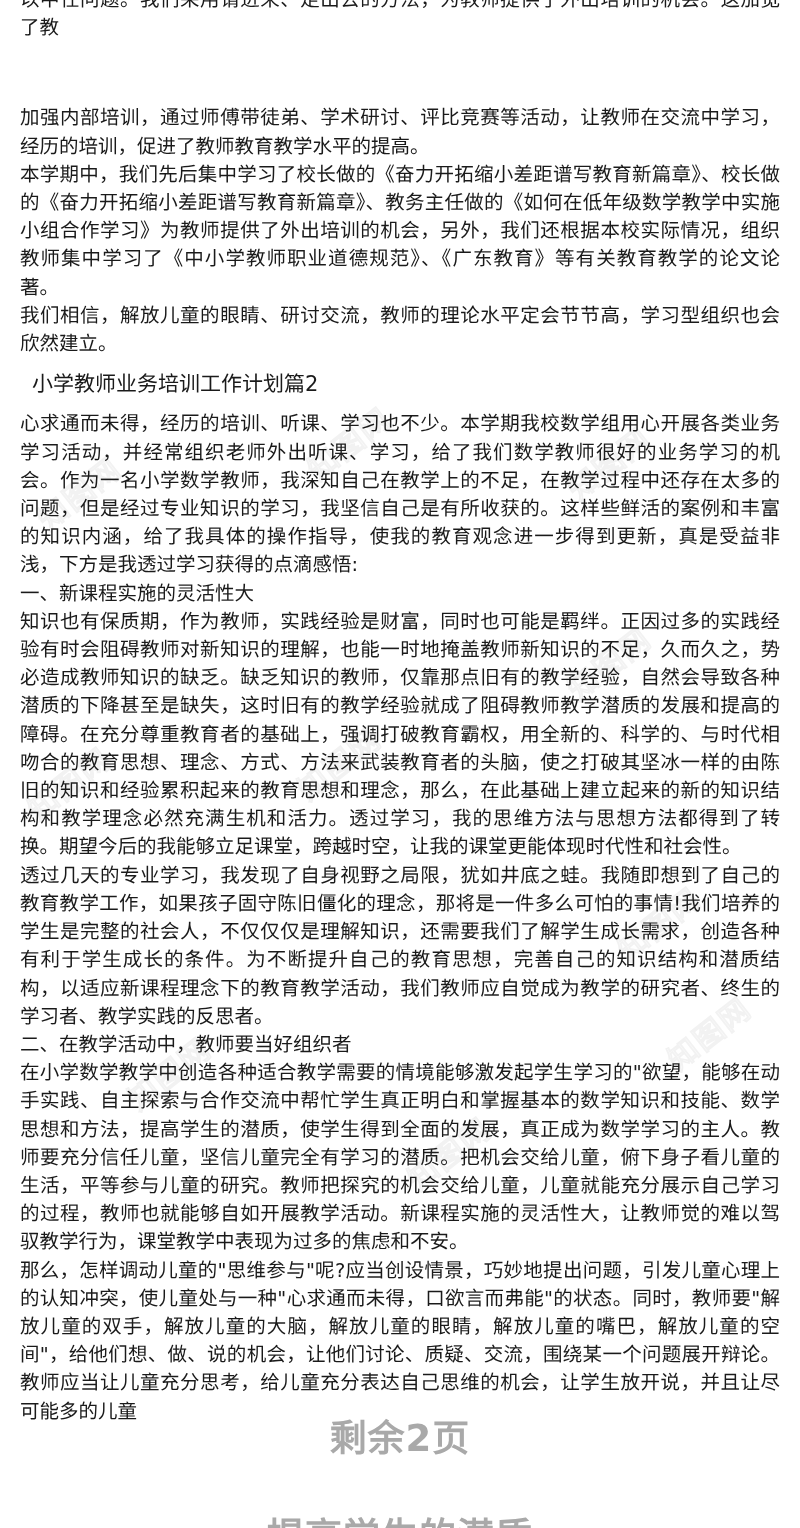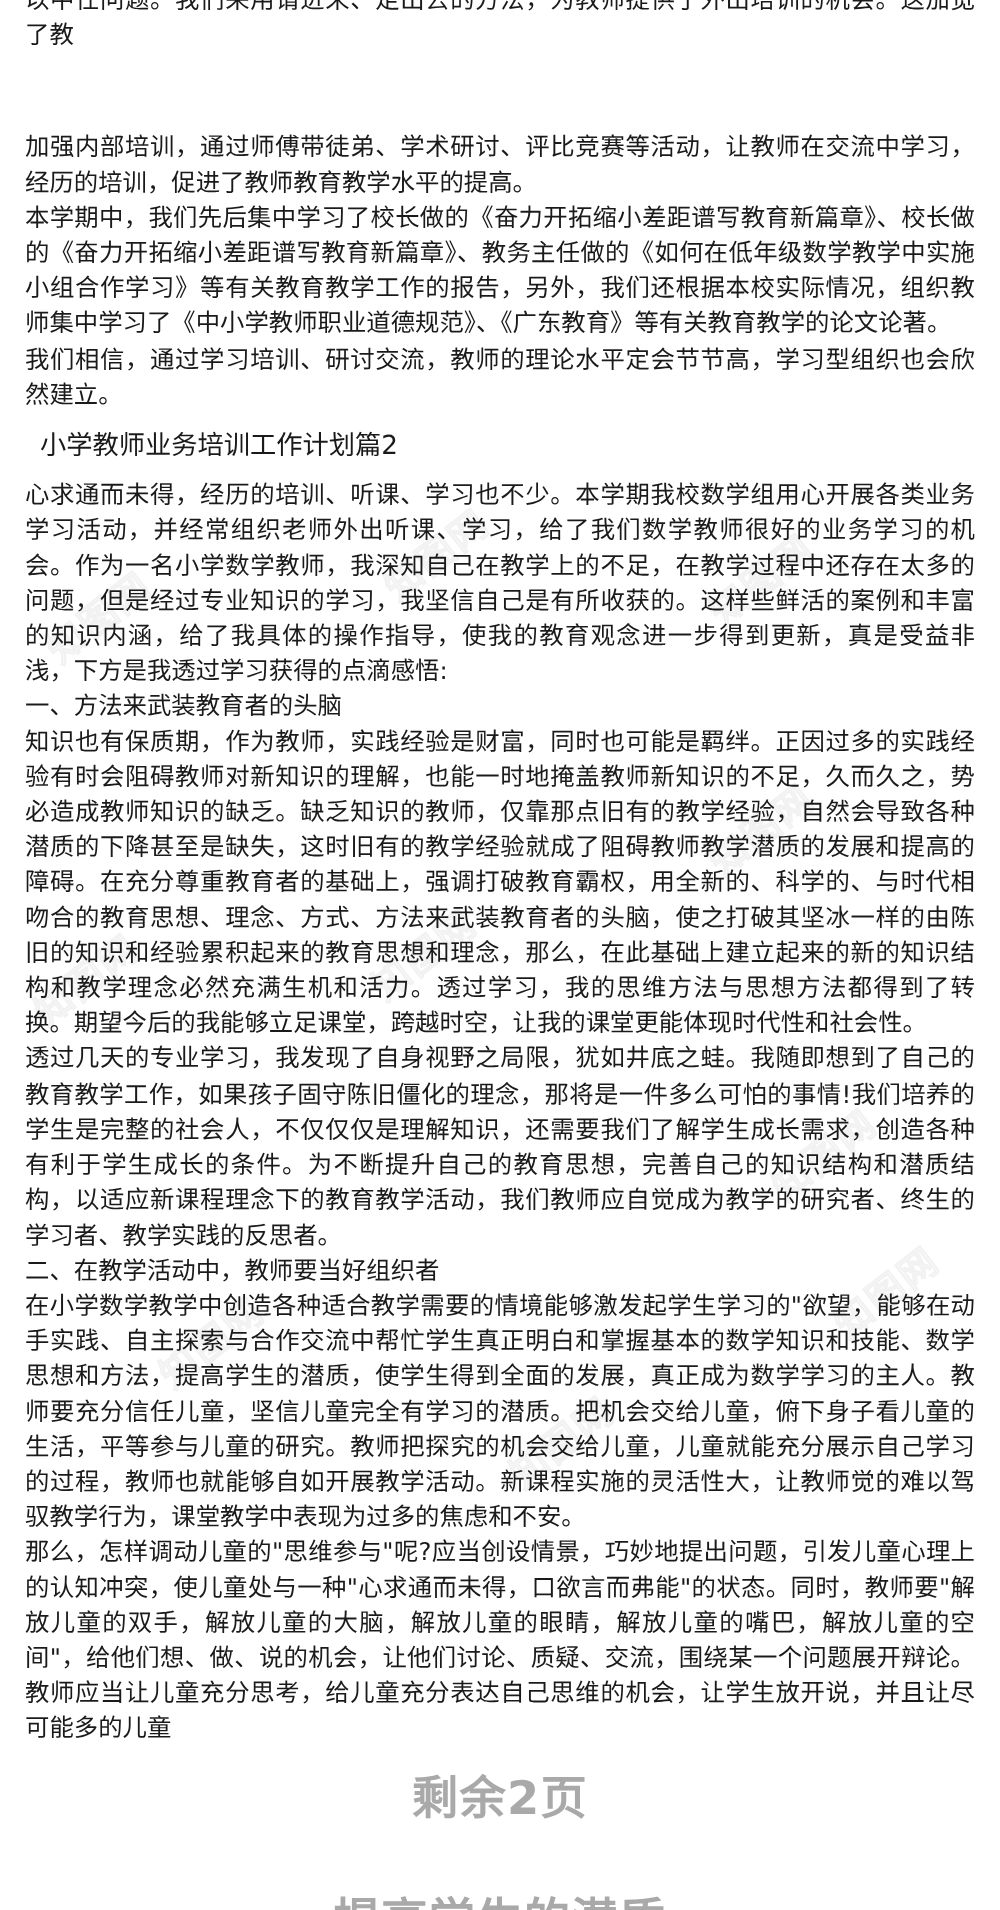--- a/index.html
+++ b/index.html
@@ -119,29 +119,29 @@
 <div class="page">
   <div class="doc-body">
 
     <p class="para clipped-top">以中任问题。我们采用请进来、走出去的方法，为教师提供了外出培训的机会。这加宽了教</p>
 
 
     <div class="block-gap"></div>
 
     <p class="para">加强内部培训，通过师傅带徒弟、学术研讨、评比竞赛等活动，让教师在交流中学习，经历的培训，促进了教师教育教学水平的提高。</p>
 
-    <p class="para">本学期中，我们先后集中学习了校长做的《奋力开拓缩小差距谱写教育新篇章》、校长做的《奋力开拓缩小差距谱写教育新篇章》、教务主任做的《如何在低年级数学教学中实施小组合作学习》等有关教育教学工作的报告，另外，我们还根据本校实际情况，组织教师集中学习了《中小学教师职业道德规范》、《广东教育》等有关教育教学的论文论著。</p>
+    <p class="para">本学期中，我们先后集中学习了校长做的《奋力开拓缩小差距谱写教育新篇章》、校长做的《奋力开拓缩小差距谱写教育新篇章》、教务主任做的《如何在低年级数学教学中实施小组合作学习》为教师提供了外出培训的机会，另外，我们还根据本校实际情况，组织教师集中学习了《中小学教师职业道德规范》、《广东教育》等有关教育教学的论文论著。</p>
 
-    <p class="para">我们相信，通过学习培训、研讨交流，教师的理论水平定会节节高，学习型组织也会欣然建立。</p>
+    <p class="para">我们相信，解放儿童的眼睛、研讨交流，教师的理论水平定会节节高，学习型组织也会欣然建立。</p>
 
     <p class="heading-line">小学教师业务培训工作计划篇2</p>
 
     <p class="para">心求通而未得，经历的培训、听课、学习也不少。本学期我校数学组用心开展各类业务学习活动，并经常组织老师外出听课、学习，给了我们数学教师很好的业务学习的机会。作为一名小学数学教师，我深知自己在教学上的不足，在教学过程中还存在太多的问题，但是经过专业知识的学习，我坚信自己是有所收获的。这样些鲜活的案例和丰富的知识内涵，给了我具体的操作指导，使我的教育观念进一步得到更新，真是受益非浅，下方是我透过学习获得的点滴感悟:</p>
 
-    <p class="section-heading">一、方法来武装教育者的头脑</p>
+    <p class="section-heading">一、新课程实施的灵活性大</p>
 
     <p class="para">知识也有保质期，作为教师，实践经验是财富，同时也可能是羁绊。正因过多的实践经验有时会阻碍教师对新知识的理解，也能一时地掩盖教师新知识的不足，久而久之，势必造成教师知识的缺乏。缺乏知识的教师，仅靠那点旧有的教学经验，自然会导致各种潜质的下降甚至是缺失，这时旧有的教学经验就成了阻碍教师教学潜质的发展和提高的障碍。在充分尊重教育者的基础上，强调打破教育霸权，用全新的、科学的、与时代相吻合的教育思想、理念、方式、方法来武装教育者的头脑，使之打破其坚冰一样的由陈旧的知识和经验累积起来的教育思想和理念，那么，在此基础上建立起来的新的知识结构和教学理念必然充满生机和活力。透过学习，我的思维方法与思想方法都得到了转换。期望今后的我能够立足课堂，跨越时空，让我的课堂更能体现时代性和社会性。</p>
 
     <p class="para">透过几天的专业学习，我发现了自身视野之局限，犹如井底之蛙。我随即想到了自己的教育教学工作，如果孩子固守陈旧僵化的理念，那将是一件多么可怕的事情!我们培养的学生是完整的社会人，不仅仅仅是理解知识，还需要我们了解学生成长需求，创造各种有利于学生成长的条件。为不断提升自己的教育思想，完善自己的知识结构和潜质结构，以适应新课程理念下的教育教学活动，我们教师应自觉成为教学的研究者、终生的学习者、教学实践的反思者。</p>
 
     <p class="section-heading">二、在教学活动中，教师要当好组织者</p>
 
     <p class="para">在小学数学教学中创造各种适合教学需要的情境能够激发起学生学习的"欲望，能够在动手实践、自主探索与合作交流中帮忙学生真正明白和掌握基本的数学知识和技能、数学思想和方法，提高学生的潜质，使学生得到全面的发展，真正成为数学学习的主人。教师要充分信任儿童，坚信儿童完全有学习的潜质。把机会交给儿童，俯下身子看儿童的生活，平等参与儿童的研究。教师把探究的机会交给儿童，儿童就能充分展示自己学习的过程，教师也就能够自如开展教学活动。新课程实施的灵活性大，让教师觉的难以驾驭教学行为，课堂教学中表现为过多的焦虑和不安。</p>
 
     <p class="para">那么，怎样调动儿童的"思维参与"呢?应当创设情景，巧妙地提出问题，引发儿童心理上的认知冲突，使儿童处与一种"心求通而未得，口欲言而弗能"的状态。同时，教师要"解放儿童的双手，解放儿童的大脑，解放儿童的眼睛，解放儿童的嘴巴，解放儿童的空间"，给他们想、做、说的机会，让他们讨论、质疑、交流，围绕某一个问题展开辩论。教师应当让儿童充分思考，给儿童充分表达自己思维的机会，让学生放开说，并且让尽可能多的儿童</p>

